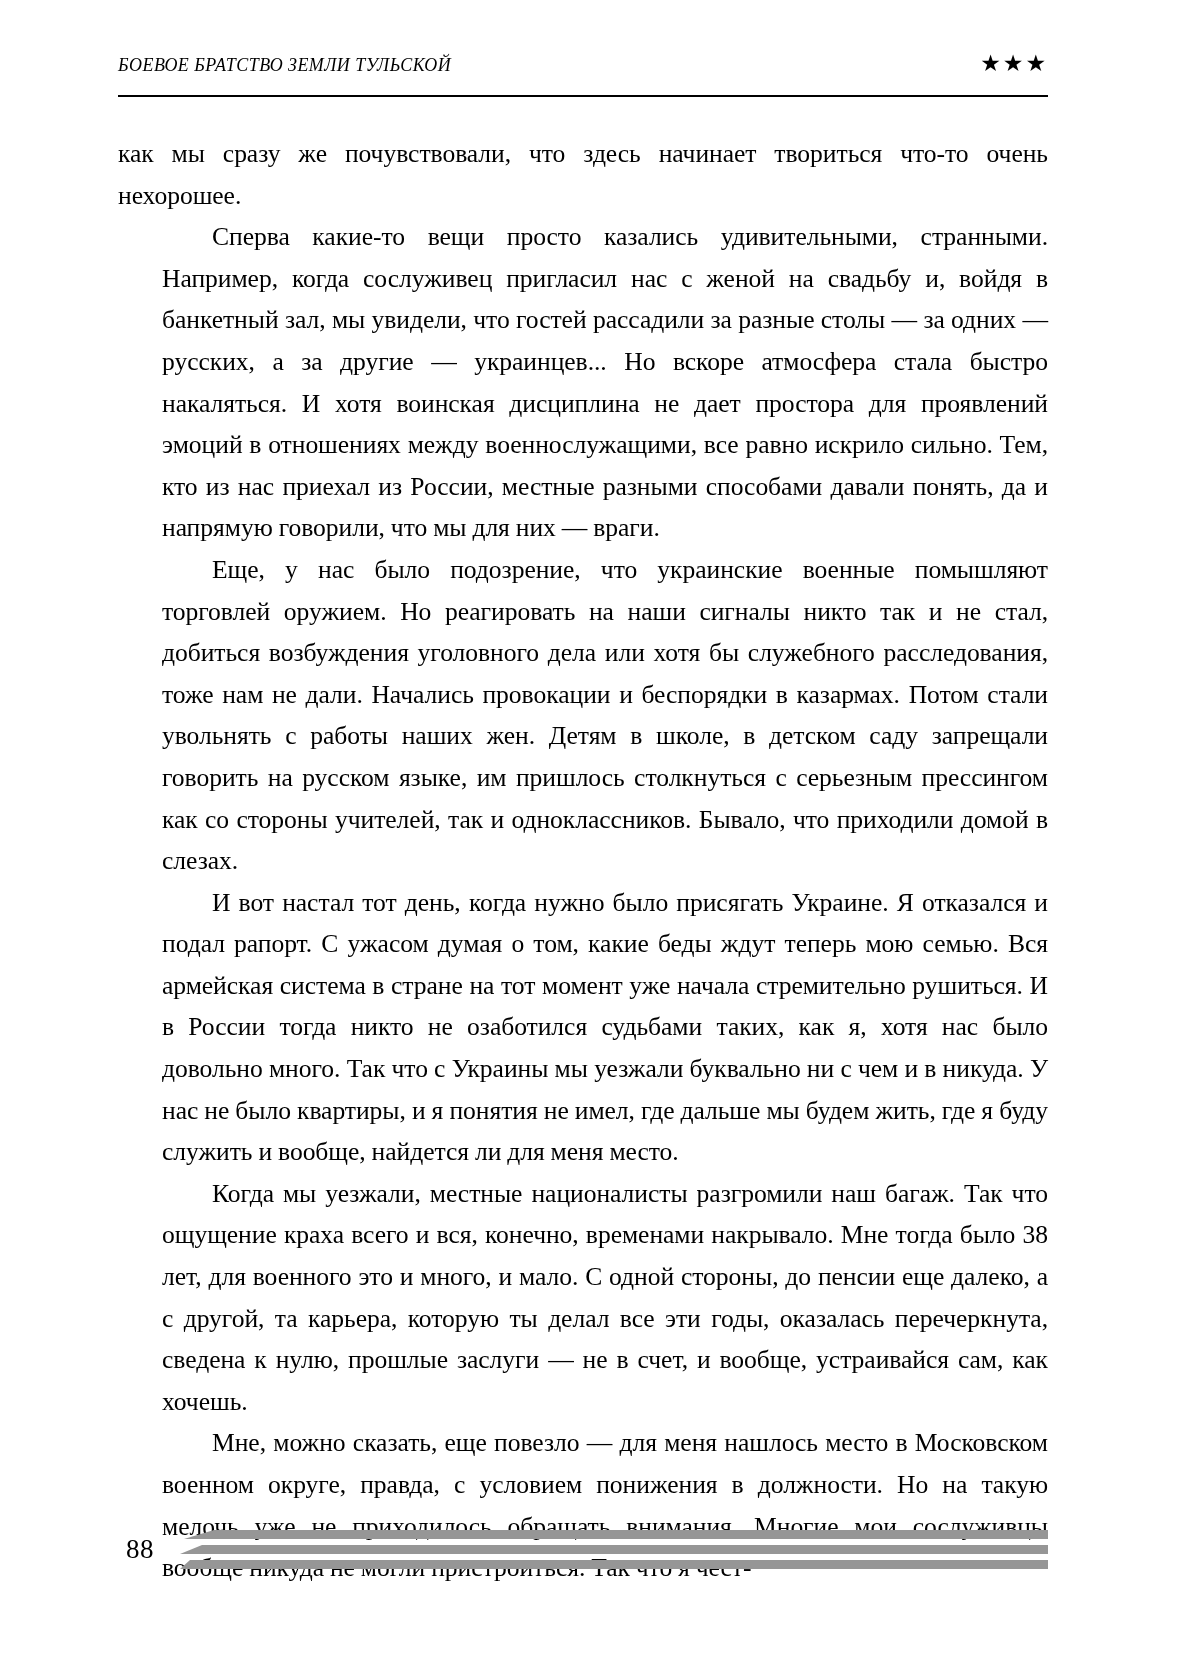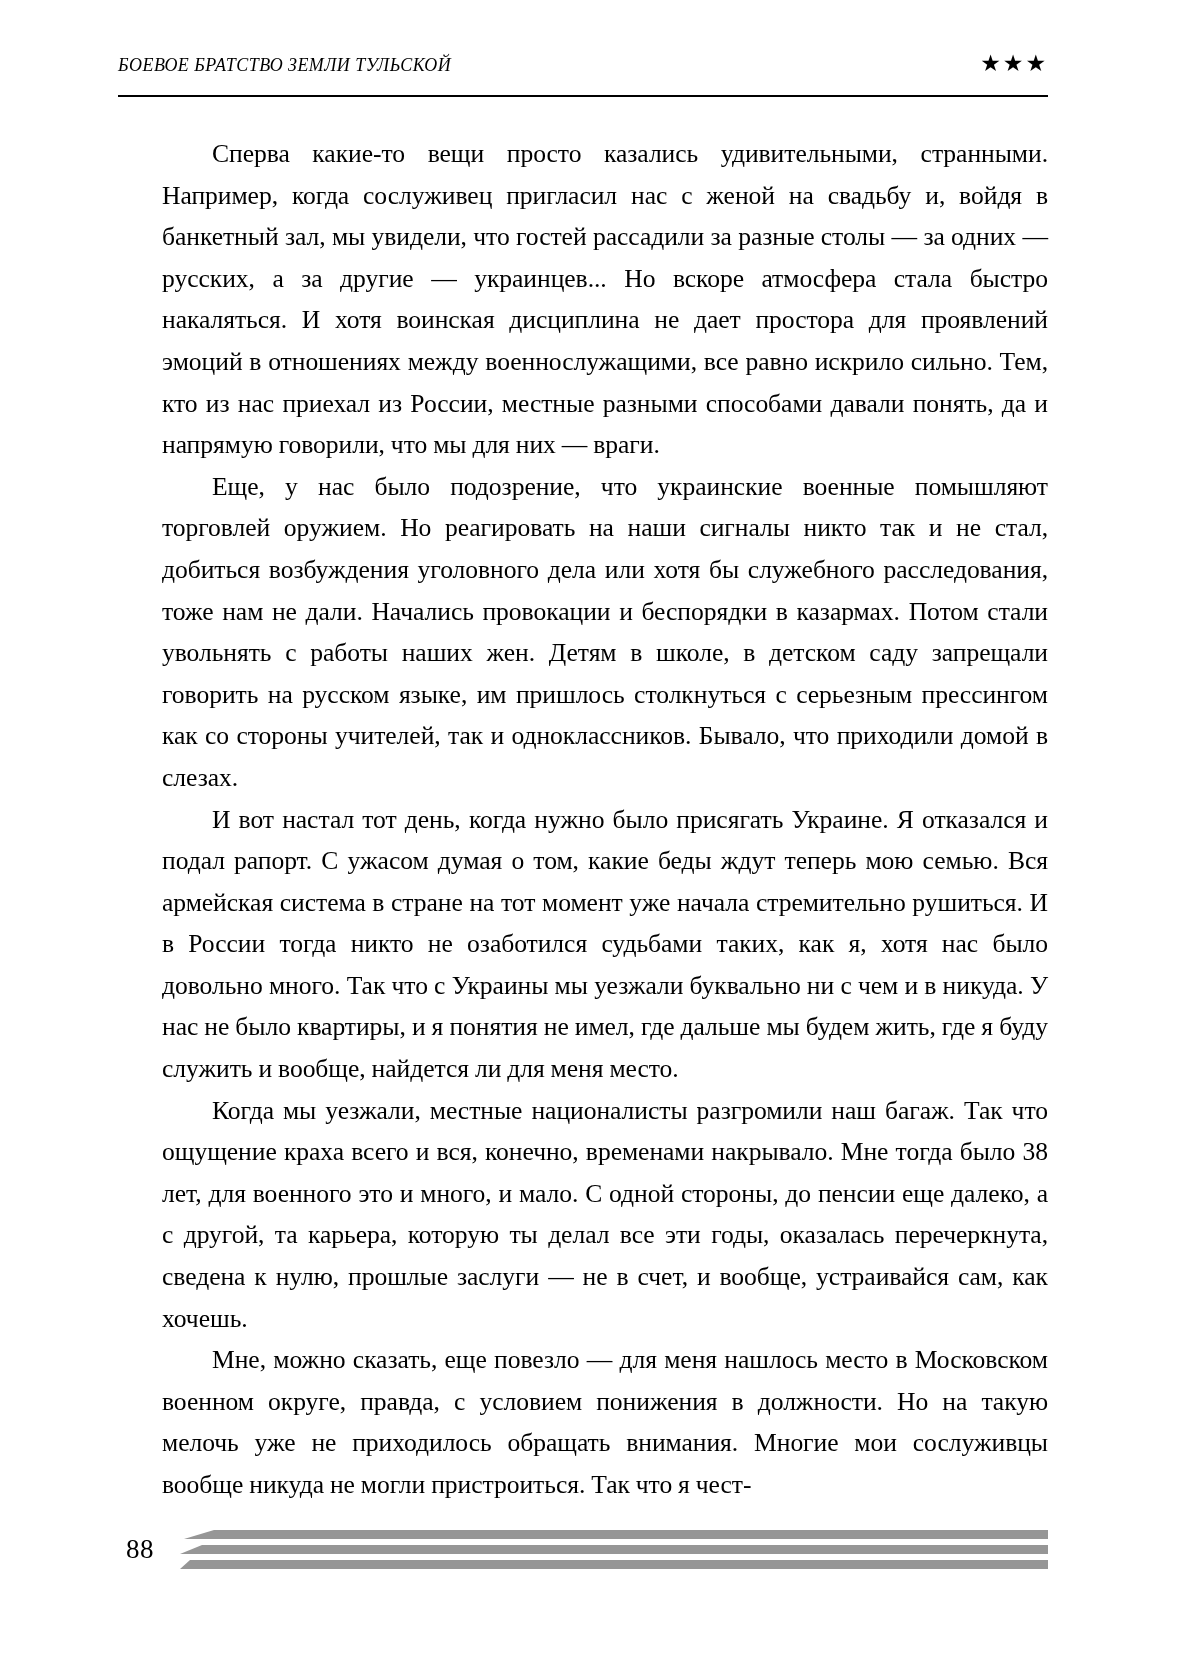--- a/index.html
+++ b/index.html
@@ -134,20 +134,21 @@
 
 <div class="page">
 
   <div class="running-head">
     <div class="running-head-title">БОЕВОЕ БРАТСТВО ЗЕМЛИ ТУЛЬСКОЙ</div>
     <div class="running-head-stars">★★★</div>
   </div>
   <div class="running-head-rule"></div>
 
   <div class="text-column">
+    <p class="para noindent">как мы сразу же почувствовали, что здесь начинает твориться что-то очень нехорошее.</p>
     <p class="para indent">Сперва какие-то вещи просто казались удивительными, странными. Например, когда сослуживец пригласил нас с женой на свадьбу и, войдя в банкетный зал, мы увидели, что гостей рассадили за разные столы — за одних — русских, а за другие — украинцев... Но вскоре атмосфера стала быстро накаляться. И хотя воинская дисциплина не дает простора для проявлений эмоций в отношениях между военнослужащими, все равно искрило сильно. Тем, кто из нас приехал из России, местные разными способами давали понять, да и напрямую говорили, что мы для них — враги.</p>
     <p class="para indent">Еще, у нас было подозрение, что украинские военные помышляют торговлей оружием. Но реагировать на наши сигналы никто так и не стал, добиться возбуждения уголовного дела или хотя бы служебного расследования, тоже нам не дали. Начались провокации и беспорядки в казармах. Потом стали увольнять с работы наших жен. Детям в школе, в детском саду запрещали говорить на русском языке, им пришлось столкнуться с серьезным прессингом как со стороны учителей, так и одноклассников. Бывало, что приходили домой в слезах.</p>
     <p class="para indent">И вот настал тот день, когда нужно было присягать Украине. Я отказался и подал рапорт. С ужасом думая о том, какие беды ждут теперь мою семью. Вся армейская система в стране на тот момент уже начала стремительно рушиться. И в России тогда никто не озаботился судьбами таких, как я, хотя нас было довольно много. Так что с Украины мы уезжали буквально ни с чем и в никуда. У нас не было квартиры, и я понятия не имел, где дальше мы будем жить, где я буду служить и вообще, найдется ли для меня место.</p>
     <p class="para indent">Когда мы уезжали, местные националисты разгромили наш багаж. Так что ощущение краха всего и вся, конечно, временами накрывало. Мне тогда было 38 лет, для военного это и много, и мало. С одной стороны, до пенсии еще далеко, а с другой, та карьера, которую ты делал все эти годы, оказалась перечеркнута, сведена к нулю, прошлые заслуги — не в счет, и вообще, устраивайся сам, как хочешь.</p>
     <p class="para indent">Мне, можно сказать, еще повезло — для меня нашлось место в Московском военном округе, правда, с условием понижения в должности. Но на такую мелочь уже не приходилось обращать внимания. Многие мои сослуживцы вообще никуда не могли пристроиться. Так что я чест-</p>
   </div>
 
   <div class="footer">
     <div class="page-number">88</div>
     <div class="footer-bars">

